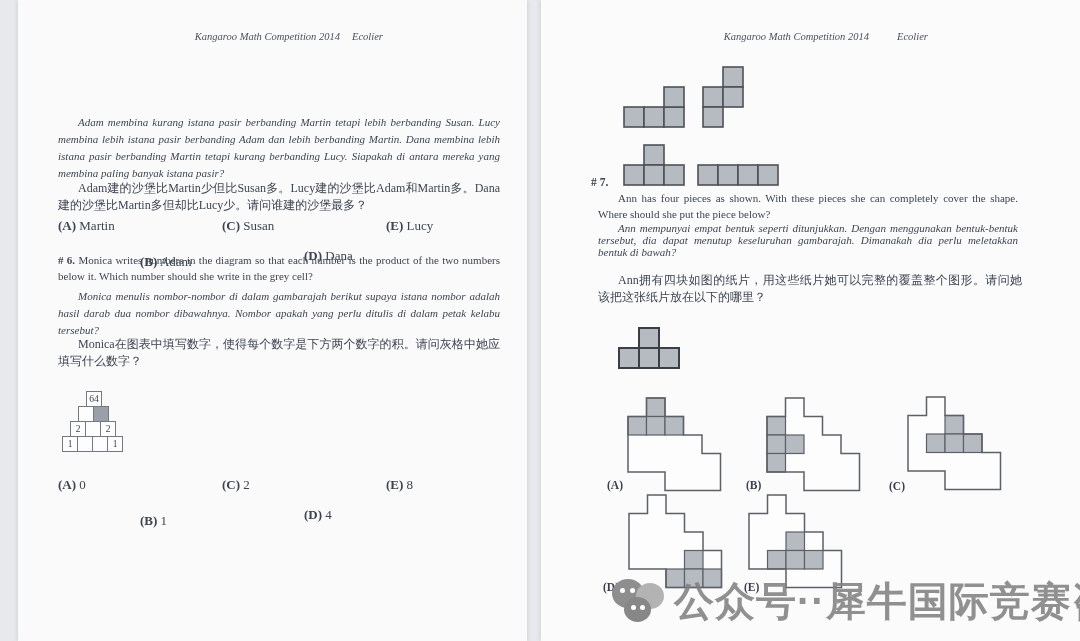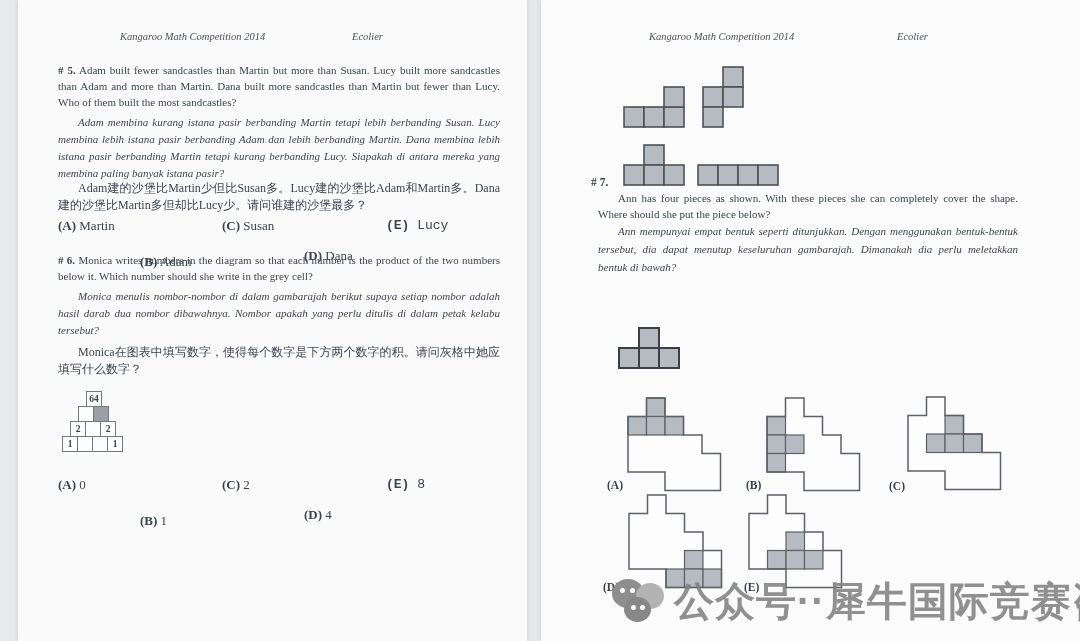--- a/index.html
+++ b/index.html
@@ -2,38 +2,38 @@
 <html><head>
 <meta charset="utf-8">
 <style>
   html,body{margin:0;padding:0;}
   .canvas{position:relative;width:1080px;height:641px;background:#e7e9ed;overflow:hidden;
           font-family:"Liberation Serif","DejaVu Serif",serif;color:#3d4450;}
   .page{position:absolute;top:0;height:641px;background:#fbfbfc;box-shadow:0 0 5px rgba(60,65,80,.18);}
   .page.left{left:18px;width:509px;background:#fafafb;}
   .page.right{left:541px;width:539px;}
   .hdr{position:absolute;top:31px;font-style:italic;font-size:10.5px;color:#4a505c;}
-  .hdr.title{width:220px;text-align:left;}
+  .hdr.title{width:220px;text-align:right;}
   .para{position:absolute;text-align:justify;font-size:11px;line-height:16px;}
   .para b{font-weight:bold;}
   .my{font-style:italic;line-height:17px;}
   .zh{font-size:12px;line-height:16.5px;font-family:"Liberation Serif",serif;}
   .indent{text-indent:20px;}
   .optrow{position:absolute;height:15px;font-size:13px;}
   .optrow span{position:absolute;white-space:nowrap;}
   .optrow span b{font-weight:bold;}
   .optrow span:nth-child(1){left:0;}
   .optrow span:nth-child(2){left:82px;margin-top:36px;}
   .optrow span:nth-child(3){left:164px;}
   .optrow span:nth-child(4){left:246px;margin-top:30px;}
-  .optrow span:nth-child(5){left:328px;font-family:Liberation Mono, monospace;}
+  .optrow span:nth-child(5){left:328px;}
   .pyramid{position:absolute;left:44px;top:391px;width:70px;height:66px;}
   .pyr-row{position:absolute;display:flex;}
   .pyr-cell{box-sizing:border-box;width:16px;height:16px;border:1px solid #737882;background:#fdfdfe;
-            margin-left:-1px;font-size:9.5px;font-weight:bold;color:#3c424d;
+            margin-left:-1px;font-size:9.5px;font-weight:normal;color:#3c424d;
             display:flex;align-items:center;justify-content:center;}
   .pyr-cell:first-child{margin-left:0;}
   .pyr-cell.grey{background:#9aa0a8;}
   .shape-box{position:absolute;}
   .qnum{position:absolute;font-size:11.5px;font-weight:bold;}
   .olabel{position:absolute;font-size:11.5px;font-weight:bold;color:#3a3f49;}
   .watermark{position:absolute;left:610px;top:574px;display:flex;align-items:center;gap:6px;z-index:50;}
   .wm-logo{position:relative;width:58px;height:54px;flex:0 0 auto;}
   .bub{position:absolute;border-radius:50%;}
   .bub .eye{position:absolute;width:5px;height:5px;border-radius:50%;background:#fff;}
@@ -43,40 +43,36 @@
 </style>
 </head>
 <body>
 
 <div class="canvas">
 
   <div class="page left">
     <div class="hdr title" style="left:102px;">Kangaroo Math Competition 2014</div>
     <div class="hdr" style="left:334px;">Ecolier</div>
 
-    <div class="para" style="left:40px;top:62px;width:442px;">
-      <b># 5.</b>
-      <span>Adam built fewer sandcastles than Martin but more than Susan.  Lucy built more sandcastles than Adam and more than Martin.  Dana built more sandcastles than Martin but fewer than Lucy.  Who of them built the most sandcastles?</span>
-    </div>
     <div class="para zh indent" style="left:40px;top:180px;width:442px;">Adam建的沙堡比Martin少但比Susan多。Lucy建的沙堡比Adam和Martin多。Dana建的沙堡比Martin多但却比Lucy少。请问谁建的沙堡最多？</div>
     <div class="para my indent" style="left:40px;top:114px;width:442px;">Adam membina kurang istana pasir berbanding Martin tetapi lebih berbanding Susan.  Lucy membina lebih istana pasir berbanding Adam dan lebih berbanding Martin.  Dana membina lebih istana pasir berbanding Martin tetapi kurang berbanding Lucy.  Siapakah di antara mereka yang membina paling banyak istana pasir?</div>
     <div class="optrow" style="left:40px;top:218px;width:450px;">
         <span><b>(A)</b> Martin</span>
         <span><b>(B)</b> Adam</span>
         <span><b>(C)</b> Susan</span>
         <span><b>(D)</b> Dana</span>
         <span><b>(E)</b> Lucy</span>
       </div>
 
     <div class="para" style="left:40px;top:252px;width:442px;">
       <b># 6.</b>
       <span>Monica writes numbers in the diagram so that each number is the product of the two numbers below it.  Which number should she write in the grey cell?</span>
     </div>
-    <div class="para my indent" style="left:40px;top:288px;width:442px;">Monica menulis nombor-nombor di dalam gambarajah berikut supaya setiap nombor adalah hasil darab dua nombor dibawahnya.  Nombor apakah yang perlu ditulis di dalam petak kelabu tersebut?</div>
-    <div class="para zh indent" style="left:40px;top:336px;width:442px;margin-top:8px;">Monica在图表中填写数字，使得每个数字是下方两个数字的积。请问灰格中她应填写什么数字？</div>
+    <div class="para my indent" style="left:40px;top:288px;width:442px;">Monica menulis nombor-nombor di dalam gambarajah berikut supaya istana nombor adalah hasil darab dua nombor dibawahnya.  Nombor apakah yang perlu ditulis di dalam petak kelabu tersebut?</div>
+    <div class="para zh indent" style="left:40px;top:336px;width:442px;">Monica在图表中填写数字，使得每个数字是下方两个数字的积。请问灰格中她应填写什么数字？</div>
 
     <div class="pyramid" id="pyramid">
         <div class="pyr-row" style="top: 0px; left: 24px;">
           <div class="pyr-cell">64</div>
         </div>
         <div class="pyr-row" style="top: 15px; left: 16px;">
           <div class="pyr-cell"></div>
           <div class="pyr-cell grey"></div>
         </div>
         <div class="pyr-row" style="top: 30px; left: 8px;">
@@ -135,21 +131,22 @@
           <rect x="22" y="2" width="20" height="20" fill="#b6bac1" stroke="#4e5157" stroke-width="1.6"></rect>
           <rect x="42" y="2" width="20" height="20" fill="#b6bac1" stroke="#4e5157" stroke-width="1.6"></rect>
           <rect x="62" y="2" width="20" height="20" fill="#b6bac1" stroke="#4e5157" stroke-width="1.6"></rect>
         </svg>
       </div>
 
     <div class="qnum" style="left:50px;top:176px;"># 7.</div>
     <div class="para" style="left:57px;top:191px;width:420px;line-height:15.5px;text-decoration:underline;">
       <span class="indented" style="display:inline-block;text-indent:20px;width:100%;">Ann has four pieces as shown.  With these pieces she can completely cover the shape.  Where should she put the piece below?</span>
     </div>
-    <div class="para my indent" style="left:57px;top:222px;width:420px;line-height:18px;">Ann mempunyai empat bentuk seperti ditunjukkan.  Dengan menggunakan bentuk-bentuk tersebut, dia dapat menutup keseluruhan gambarajah.  Dimanakah dia perlu meletakkan bentuk di bawah?</div>
+    <div class="para my indent" style="left:57px;top:222px;width:420px;line-height:12px;">Ann mempunyai empat bentuk seperti ditunjukkan.  Dengan menggunakan bentuk-bentuk tersebut, dia dapat menutup keseluruhan gambarajah.  Dimanakah dia perlu meletakkan bentuk di bawah?</div>
+    <div class="para zh indent" style="left:57px;top:272px;width:424px;">Ann拥有四块如图的纸片，用这些纸片她可以完整的覆盖整个图形。请问她该把这张纸片放在以下的哪里？</div>
 
     <div class="shape-box" style="left:76px;top:326px;">
         <svg width="64" height="44">
           <rect x="22" y="2" width="20" height="20" fill="#b6bac1" stroke="#3b3e44" stroke-width="2"></rect>
           <rect x="2" y="22" width="20" height="20" fill="#b6bac1" stroke="#3b3e44" stroke-width="2"></rect>
           <rect x="22" y="22" width="20" height="20" fill="#b6bac1" stroke="#3b3e44" stroke-width="2"></rect>
           <rect x="42" y="22" width="20" height="20" fill="#b6bac1" stroke="#3b3e44" stroke-width="2"></rect>
         </svg>
       </div>
 

